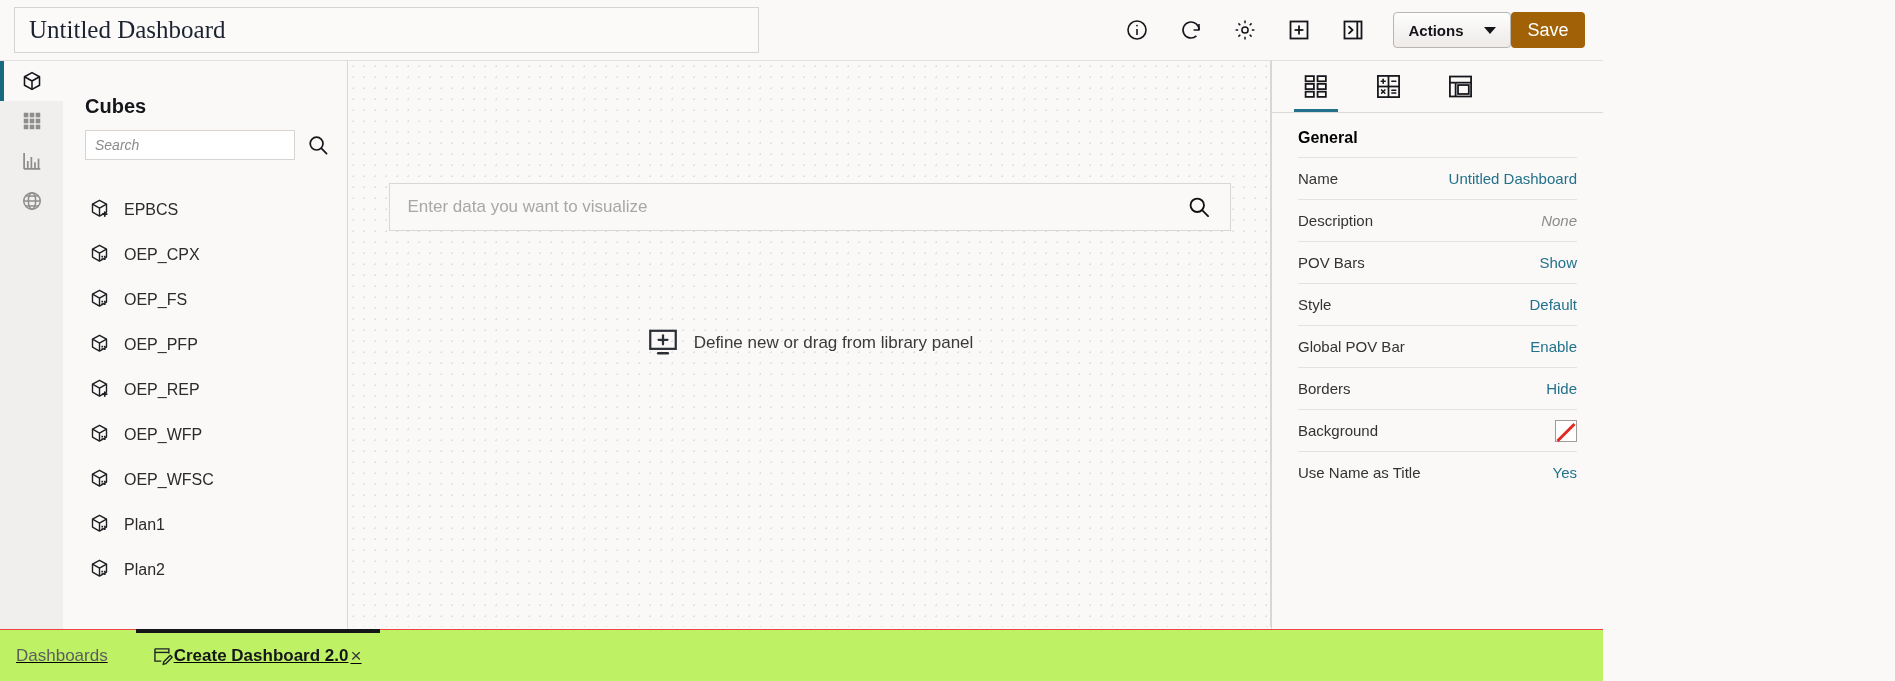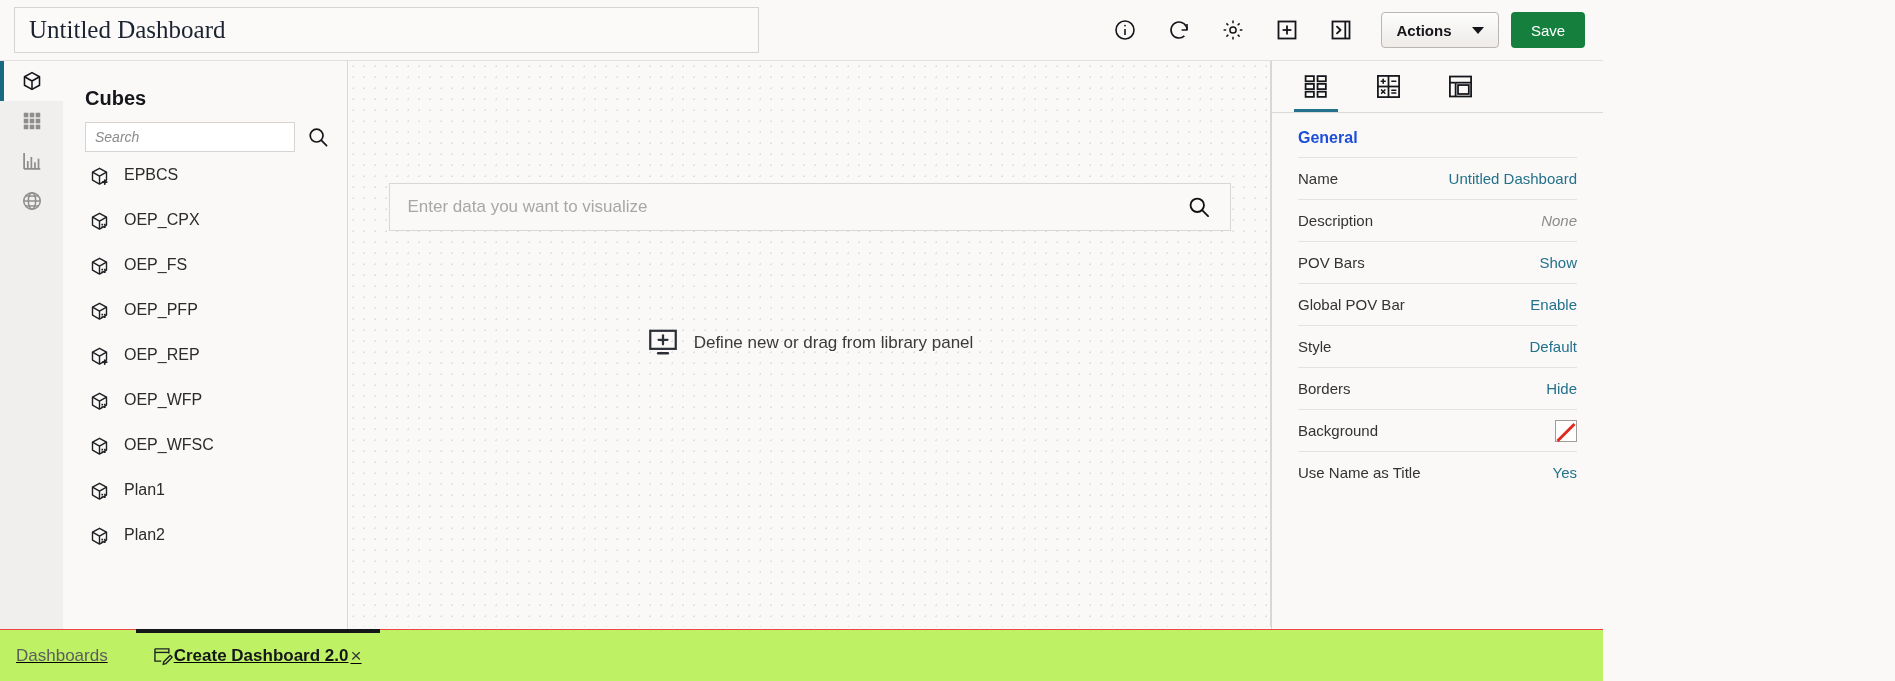--- a/index.html
+++ b/index.html
@@ -38,23 +38,23 @@
   .btn-actions {
     height: 36px; min-width: 118px;
     border: 1px solid #b9b5b1; border-radius: 4px;
     background: linear-gradient(#fdfdfd, #eeebe8);
     display: flex; align-items: center; justify-content: center; gap: 20px;
     font-size: 15px; font-weight: bold; color: #15161a;
     padding: 16px 14px; cursor: pointer;
   }
   .caret { width: 0; height: 0; border-left: 6px solid transparent; border-right: 6px solid transparent; border-top: 7px solid #15161a; }
   .btn-save {
-    height: 36px; min-width: 74px; margin-left: 12px;
-    background: #15803d; color: #fff; border: none; border-radius: 4px;
-    font-size: 15px; cursor: pointer;
+    height: 36px; min-width: 74px; margin-left: 0;
+    background: #a16207; color: #fff; border: none; border-radius: 4px;
+    font-size: 18px; cursor: pointer;
     display: flex; align-items: center; justify-content: center;
   }
 
   
   .body { flex: 1 1 auto; display: flex; min-height: 0; }
 
   
   .rail {
     width: 63px; flex: 0 0 63px;
     background: #f1efed;
@@ -71,35 +71,35 @@
     content: ""; position: absolute; left: 0; top: 0; bottom: 0; width: 4px; background: #186a80;
   }
 
   
   .library {
     width: 285px; flex: 0 0 285px;
     background: #faf9f8;
     border-top: 1px solid #e2dfdc;
     border-right: 1px solid #d9d6d3;
     display: flex; flex-direction: column;
-    padding: 8px 0 0 0;
+    padding: 16px 0 0 0;
   }
   .lib-title { font-size: 20px; font-weight: bold; color: #15161a; padding: 18px 0 12px 22px; }
   .lib-search-row { display: flex; align-items: center; padding: 0 16px 0 22px; gap: 10px; justify-content: flex-end; }
   .lib-search {
     flex: 1 1 auto; height: 30px;
     border: 1px solid #d6d3d0; background: #fff;
     font-size: 14px; color: #15161a; padding: 0 9px; outline: none;
     font-family: "Liberation Sans", sans-serif;
   }
   .lib-search::placeholder { color: #8b8b8b; font-style: italic; }
   .lib-search-ic { width: 26px; height: 26px; display: flex; align-items: center; justify-content: center; cursor: pointer; color: #15161a; }
   .lib-list { margin-top: 14px; overflow-y: auto; flex: 1 1 auto; }
   .lib-item {
-    height: 45px; display: flex; align-items: flex-start; gap: 14px;
+    height: 45px; display: flex; align-items: flex-end; gap: 14px;
     padding-left: 26px; cursor: pointer;
   }
   .lib-item .lbl { font-size: 16px; color: #2b2b2b; }
 
   
   .canvas-wrap {
     flex: 1 1 auto; min-width: 0;
     background: #faf9f8;
     border-top: 1px solid #e2dfdc;
     display: flex; flex-direction: column; align-items: center;
@@ -137,21 +137,21 @@
   }
   .prop-tabs { display: flex; align-items: flex-end; gap: 0; height: 52px; border-bottom: 1px solid #ddd9d6; padding-left: 8px; }
   .prop-tab {
     width: 72px; height: 52px;
     display: flex; align-items: center; justify-content: center;
     position: relative; cursor: pointer; color: #15161a;
   }
   .prop-tab.active::after {
     content: ""; position: absolute; left: 14px; right: 14px; bottom: 0; height: 3px; background: #23718c;
   }
-  .prop-section-title { font-size: 16px; font-weight: bold; color: #1d4ed8; padding: 16px 0 10px 26px; }
+  .prop-section-title { font-size: 16px; font-weight: bold; color: #000000; padding: 16px 0 10px 26px; }
   .prop-rows { padding: 0 26px 0 26px; }
   .prop-row {
     height: 42px; display: flex; align-items: center; justify-content: space-between;
     border-top: 1px solid #e4e1de; font-size: 15px;
   }
   .prop-row .k { color: #333; }
   .prop-row .v { color: #23718c; cursor: pointer; }
   .prop-row .v.muted { color: #8e8b88; font-style: italic; cursor: default; }
   .swatch { width: 22px; height: 22px; border: 1px solid #9e9b98; background: #fff; position: relative; cursor: pointer; }
   .swatch::after {
@@ -522,26 +522,26 @@
         </div>
         <div class="prop-row">
           <span class="k">Description</span>
           <span class="v muted">None</span>
         </div>
         <div class="prop-row">
           <span class="k">POV Bars</span>
           <span class="v">Show</span>
         </div>
         <div class="prop-row">
+          <span class="k">Style</span>
+          <span class="v">Default</span>
+        </div>
+        <div class="prop-row">
           <span class="k">Global POV Bar</span>
           <span class="v">Enable</span>
-        </div>
-        <div class="prop-row">
-          <span class="k">Style</span>
-          <span class="v">Default</span>
         </div>
         <div class="prop-row">
           <span class="k">Borders</span>
           <span class="v">Hide</span>
         </div>
         <div class="prop-row">
           <span class="k">Background</span>
           <span class="swatch"></span>
         </div>
         <div class="prop-row">

